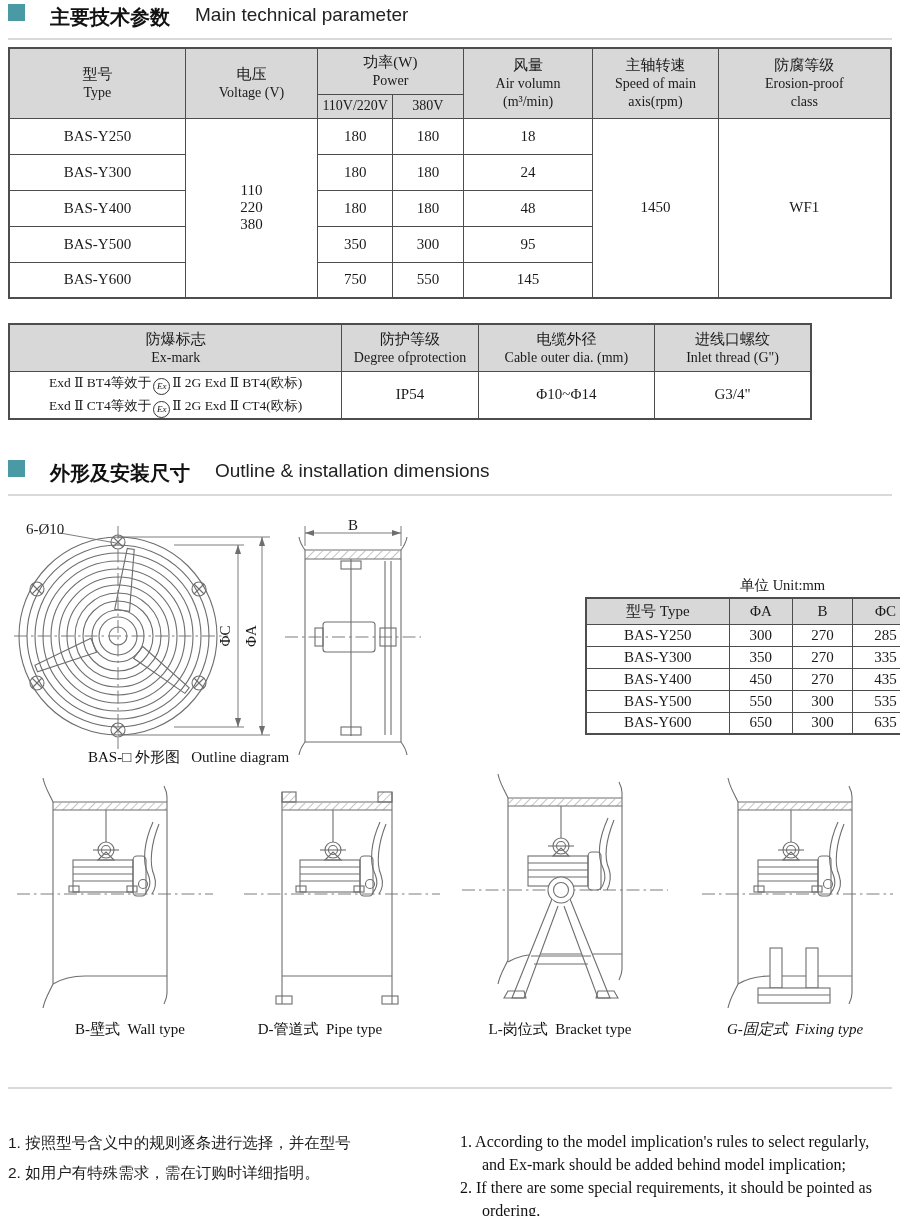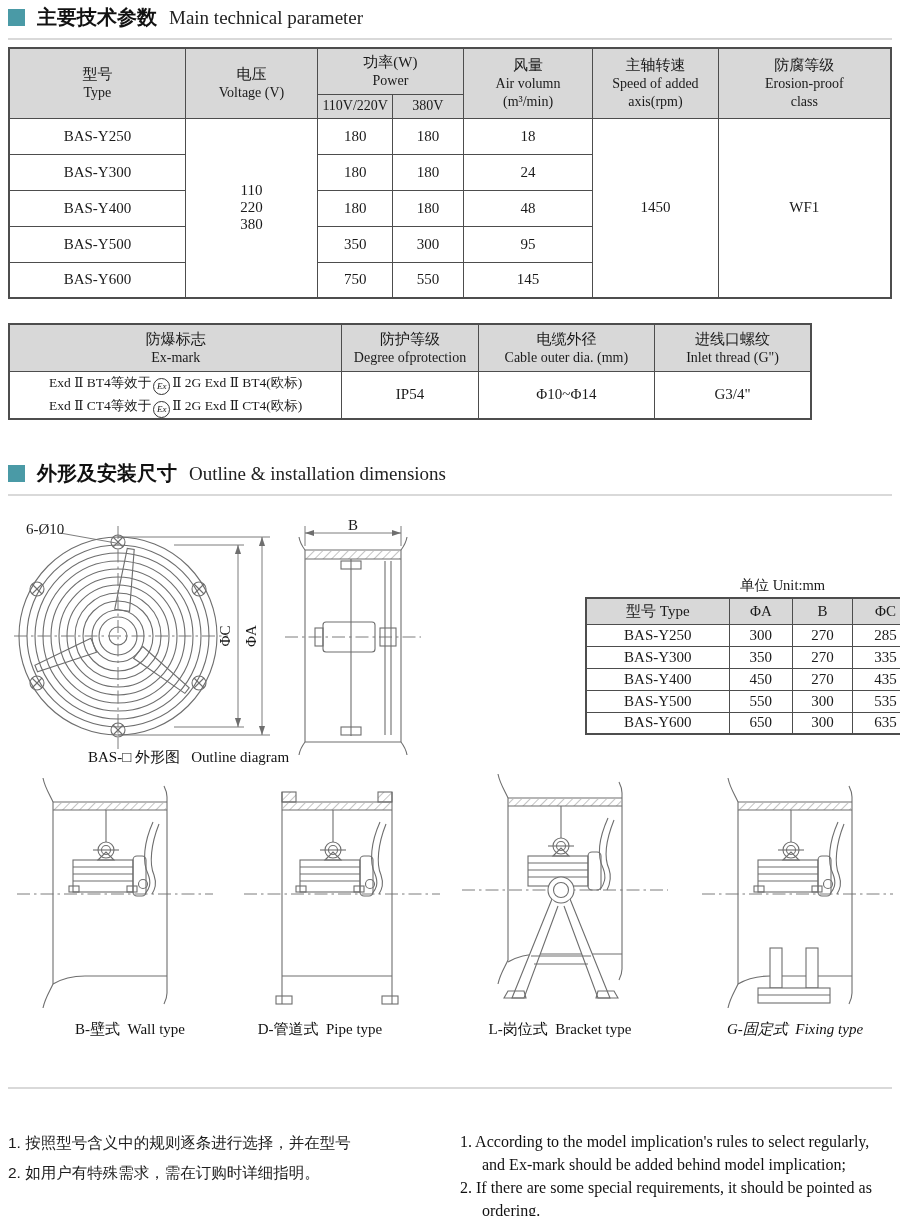--- a/index.html
+++ b/index.html
@@ -1,24 +1,24 @@
 <!DOCTYPE html>
 <html><head>
 <meta charset="utf-8">
 <style>
   html,body{margin:0;padding:0;background:#fff;}
   .page{position:relative;width:900px;height:1216px;background:#fff;overflow:hidden;
         font-family:"Liberation Serif","DejaVu Serif",serif;color:#1a1a1a;}
   
   .sec{position:absolute;left:8px;right:8px;}
-  .sec-head{display:flex;align-items:center;gap:12px;
+  .sec-head{display:flex;align-items:flex-start;gap:25px;
             font-family:"Liberation Sans","DejaVu Sans",sans-serif;}
   .sq{width:17px;height:17px;background:#4a9aa6;flex:0 0 auto;}
   .sec-zh{font-size:20px;font-weight:bold;color:#111;}
-  .sec-en{font-size:19px;color:#222;font-family:Liberation Serif, serif;}
+  .sec-en{font-size:19px;color:#222;}
   .sec-rule{height:2px;background:#d9d9d9;margin-top:7px;}
   
   table{border-collapse:collapse;table-layout:fixed;}
   .tbl{position:absolute;background:#fff;}
   .tbl td,.tbl th{border:1px solid #4d4d4d;text-align:center;vertical-align:middle;
                   padding:0 2px;font-weight:normal;}
   .tbl th{background:#d8d8d8;}
   .tbl{border:2px solid #4d4d4d;}
   .zh{font-size:15px;line-height:20px;}
   .en{font-size:14px;line-height:18px;}
@@ -82,21 +82,21 @@
         <div class="zh">功率(W)</div>
         <div class="en">Power</div>
       </th>
       <th rowspan="2">
         <div class="zh">风量</div>
         <div class="en">Air volumn</div>
         <div class="en">(m³/min)</div>
       </th>
       <th rowspan="2">
         <div class="zh">主轴转速</div>
-        <div class="en">Speed of added</div>
+        <div class="en">Speed of main</div>
         <div class="en">axis(rpm)</div>
       </th>
       <th rowspan="2">
         <div class="zh">防腐等级</div>
         <div class="en">Erosion-proof</div>
         <div class="en">class</div>
       </th>
     </tr>
     <tr style="height:24px">
       <th class="hdr-sub">110V/220V</th>

